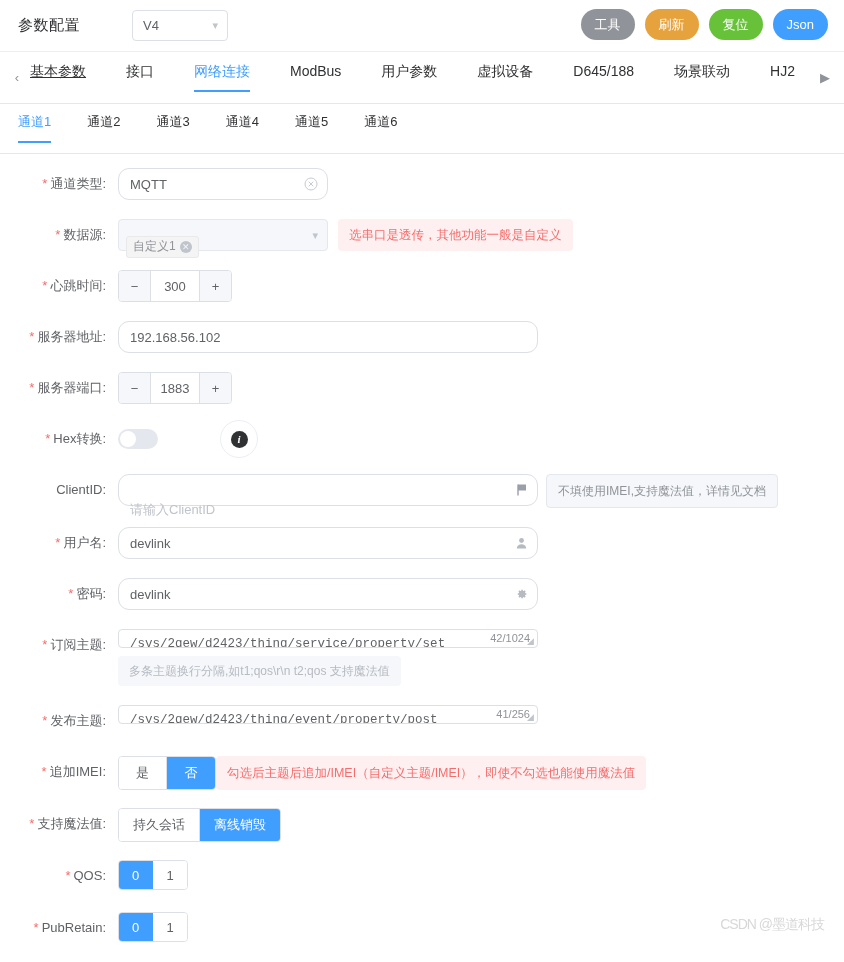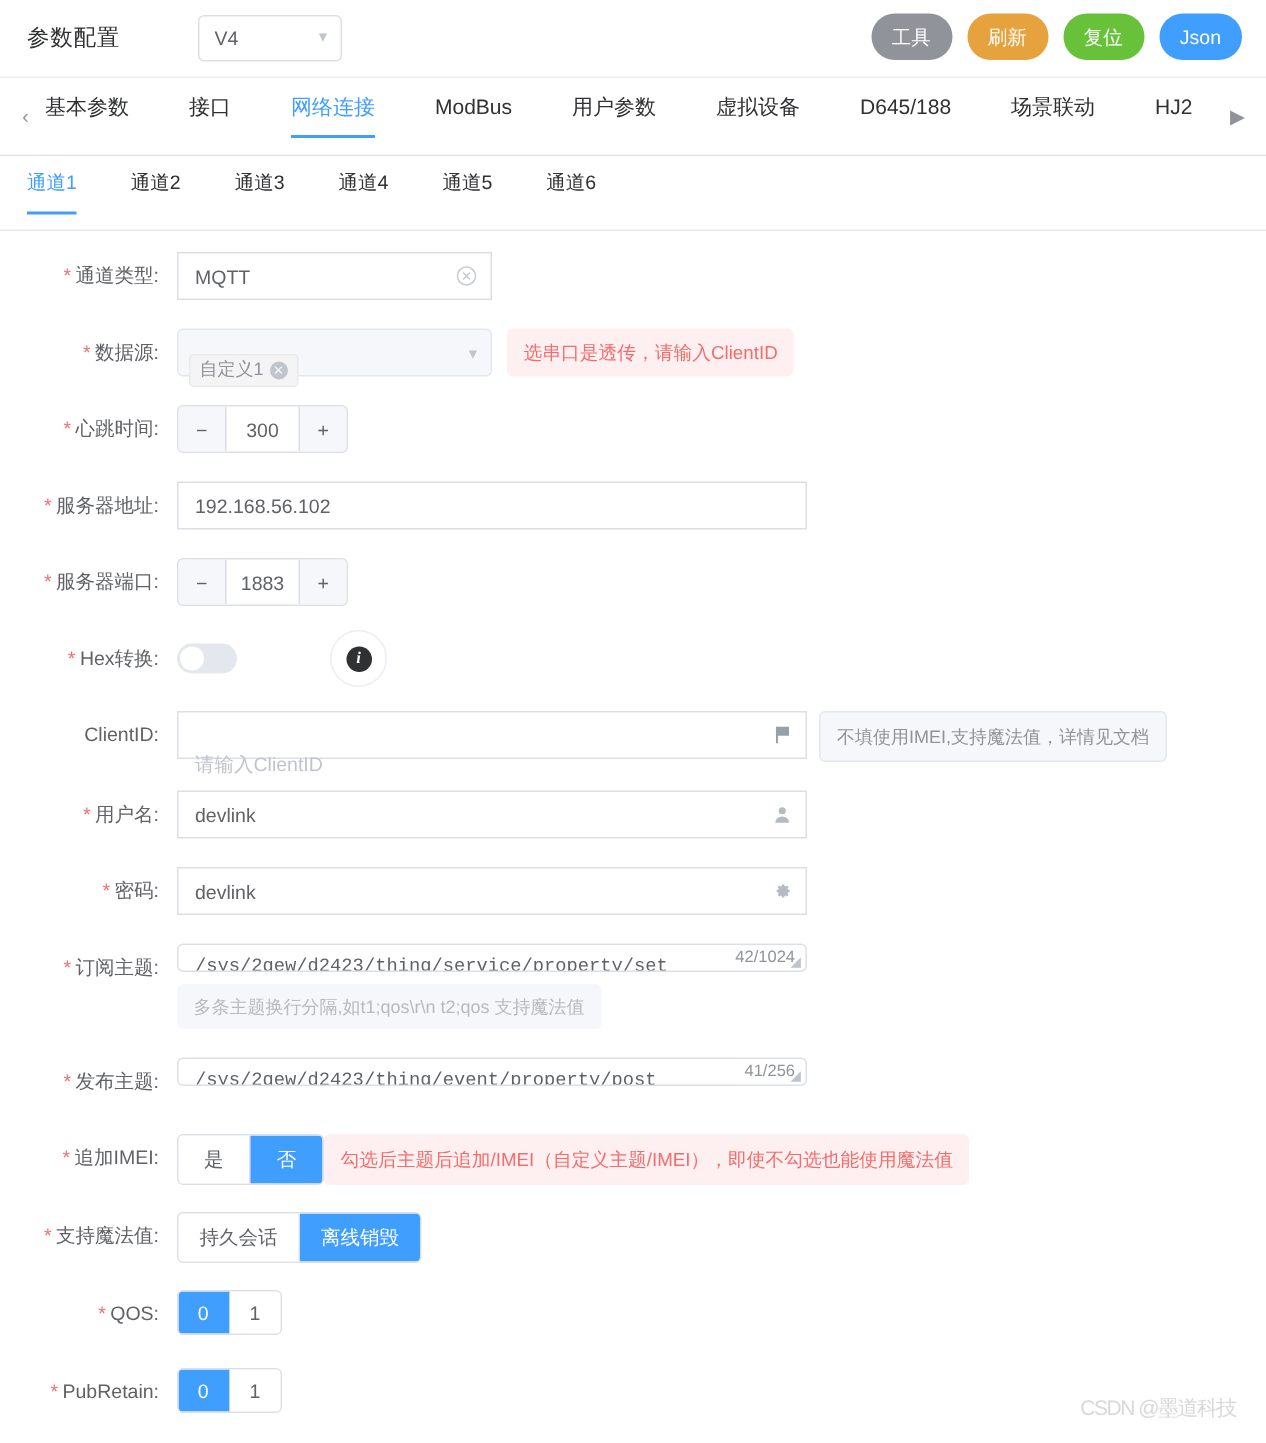--- a/index.html
+++ b/index.html
@@ -97,21 +97,21 @@
   .ptab {
     position: relative;
     font-size: 14px;
     color: #303133;
     padding: 0 0 14px 0;
     margin-right: 40px;
     cursor: pointer;
     white-space: nowrap;
     line-height: 1;
   }
-  .ptab:first-child { margin-left: 4px; }
+  .ptab:first-child { margin-left: 4px; text-decoration: underline; }
   .ptab.active { color: #409eff; }
   .ptab.active::after {
     content: "";
     position: absolute;
     left: 0; right: 0; bottom: 0;
     height: 2px;
     background: #409eff;
   }
 
   
@@ -168,21 +168,21 @@
   }
   .row-ctl {
     display: flex;
     align-items: flex-start;
     flex: 1;
   }
 
   .inp {
     height: 32px;
     border: 1px solid #dcdfe6;
-    border-radius: 0;
+    border-radius: 11px;
     background: #fff;
     display: flex;
     align-items: center;
     padding: 0 28px 0 11px;
     font-size: 13px;
     color: #606266;
     position: relative;
   }
   .inp.w210 { width: 210px; }
   .inp.w420 { width: 420px; }
@@ -417,21 +417,21 @@
     background: #409eff;
     color: #fff;
     border-right-color: #409eff;
   }
   .rgroup.small { height: 30px; }
   .rgroup.small .opt { min-width: 34px; padding: 0 12px; }
 
   .watermark {
     position: absolute;
     right: 20px;
-    bottom: 14px;
+    bottom: 28px;
     font-size: 14px;
     color: #d8d8d8;
     letter-spacing: -1px;
     user-select: none;
     white-space: nowrap;
   }
 </style>
 </head>
 <body>
 
@@ -496,21 +496,21 @@
   <div class="row">
     <div class="row-label req">数据源:</div>
     <div class="row-ctl">
       <div class="sel-disabled">
         <span class="tag">
           <span>自定义1</span>
           <span class="x">✕</span>
         </span>
         <span class="chev">▾</span>
       </div>
-      <div class="hint-red">选串口是透传，请输入ClientID</div>
+      <div class="hint-red">选串口是透传，其他功能一般是自定义</div>
     </div>
   </div>
 
   <div class="row">
     <div class="row-label req">心跳时间:</div>
     <div class="row-ctl">
       <div class="stepper">
         <div class="btn minus">−</div>
         <div class="val">300</div>
         <div class="btn plus">+</div>

